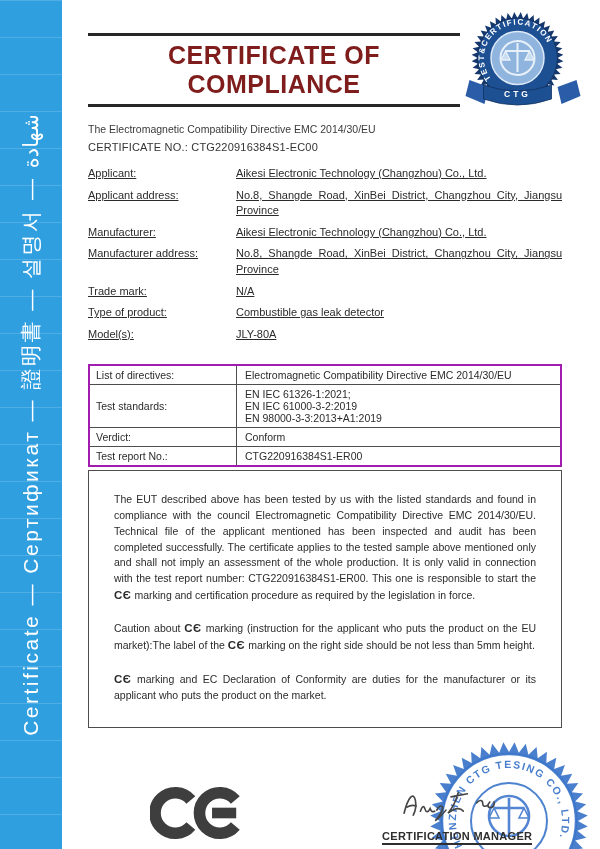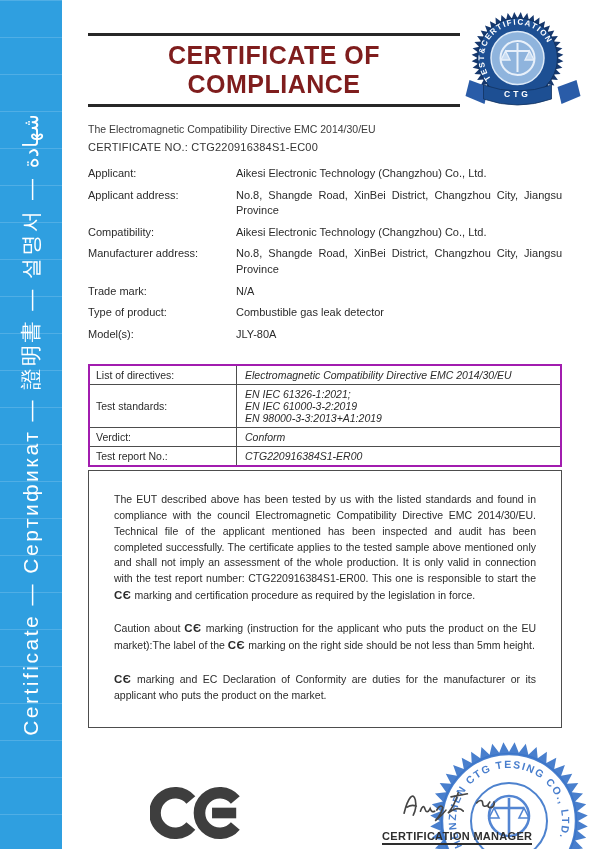--- a/index.html
+++ b/index.html
@@ -16,29 +16,29 @@
   .content{position:absolute;left:62px;top:0;right:0;padding:33px 38px 0 26px;}
 
   .title-block{width:372px;}
   .rule{height:3px;background:#272727;}
   .title{font-size:25px;font-weight:700;letter-spacing:.5px;color:#7f1d1d;text-align:center;margin:5px 0;
          font-family:"Liberation Sans",sans-serif;}
 
   .directive{margin-top:16px;font-size:10.5px;color:#3a3a3a;}
   .certno{margin-top:6px;font-size:11px;color:#333;letter-spacing:.2px;}
 
-  .fields{margin-top:13px;}
+  .fields{margin-top:13px;text-decoration:underline;}
   .frow{display:grid;grid-template-columns:148px 1fr;margin-bottom:6px;font-size:11px;line-height:1.42;}
   .fval{text-align:justify;}
 
   .ctable{margin-top:22px;border:2px solid #a21caf;font-size:10.5px;}
   .trow{display:grid;grid-template-columns:147px 1fr;}
   .trow + .trow{border-top:1px solid #4d4d4d;}
   .tlabel{padding:3px 6px;border-right:1px solid #4d4d4d;display:flex;align-items:center;}
-  .tvalue{padding:3px 8px;white-space:pre-line;align-self:center;font-style:italic;}
+  .tvalue{padding:3px 8px;white-space:pre-line;align-self:center;}
 
   .pbox{margin-top:3px;border:1px solid #4d4d4d;padding:5px 9px 7px;font-size:10.5px;line-height:1.5;
         text-align:justify;}
   .pbox p{margin:16px;}
   .ce-inline{font-weight:700;letter-spacing:.5px;white-space:nowrap;font-size:11.5px;}
 
   
   .badge{position:absolute;left:455px;top:8px;width:136px;height:112px;}
 
   
@@ -101,21 +101,21 @@
     <div class="fields">
       <div class="frow">
         <div>Applicant:</div>
         <div class="fval">Aikesi Electronic Technology (Changzhou) Co., Ltd.</div>
       </div>
       <div class="frow">
         <div>Applicant address:</div>
         <div class="fval">No.8, Shangde Road, XinBei District, Changzhou City, Jiangsu Province</div>
       </div>
       <div class="frow">
-        <div>Compatibility:</div>
+        <div>Manufacturer:</div>
         <div class="fval">Aikesi Electronic Technology (Changzhou) Co., Ltd.</div>
       </div>
       <div class="frow">
         <div>Manufacturer address:</div>
         <div class="fval">No.8, Shangde Road, XinBei District, Changzhou City, Jiangsu Province</div>
       </div>
       <div class="frow">
         <div>Trade mark:</div>
         <div class="fval">N/A</div>
       </div>

